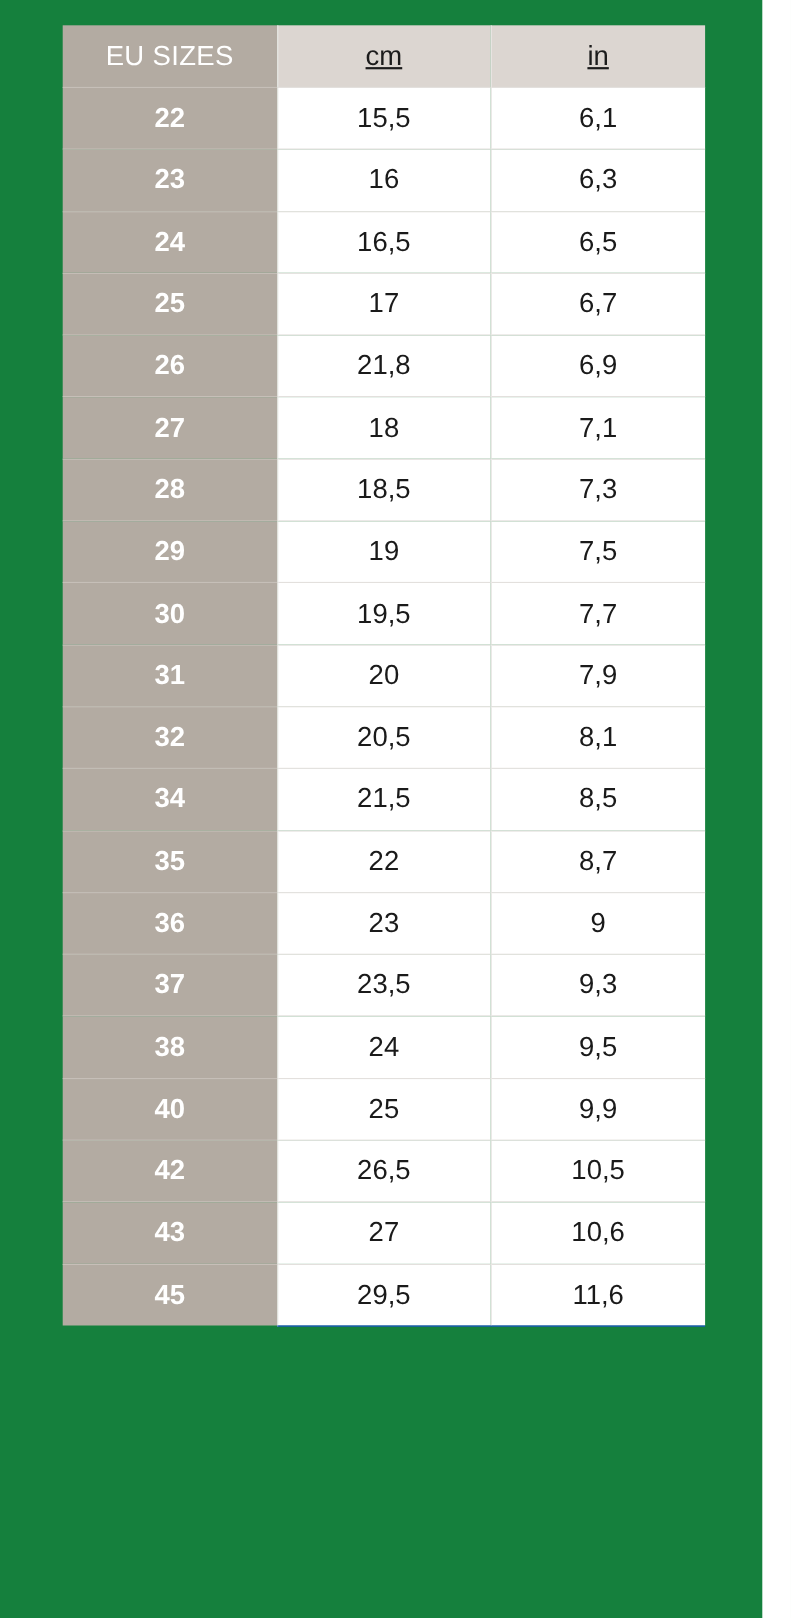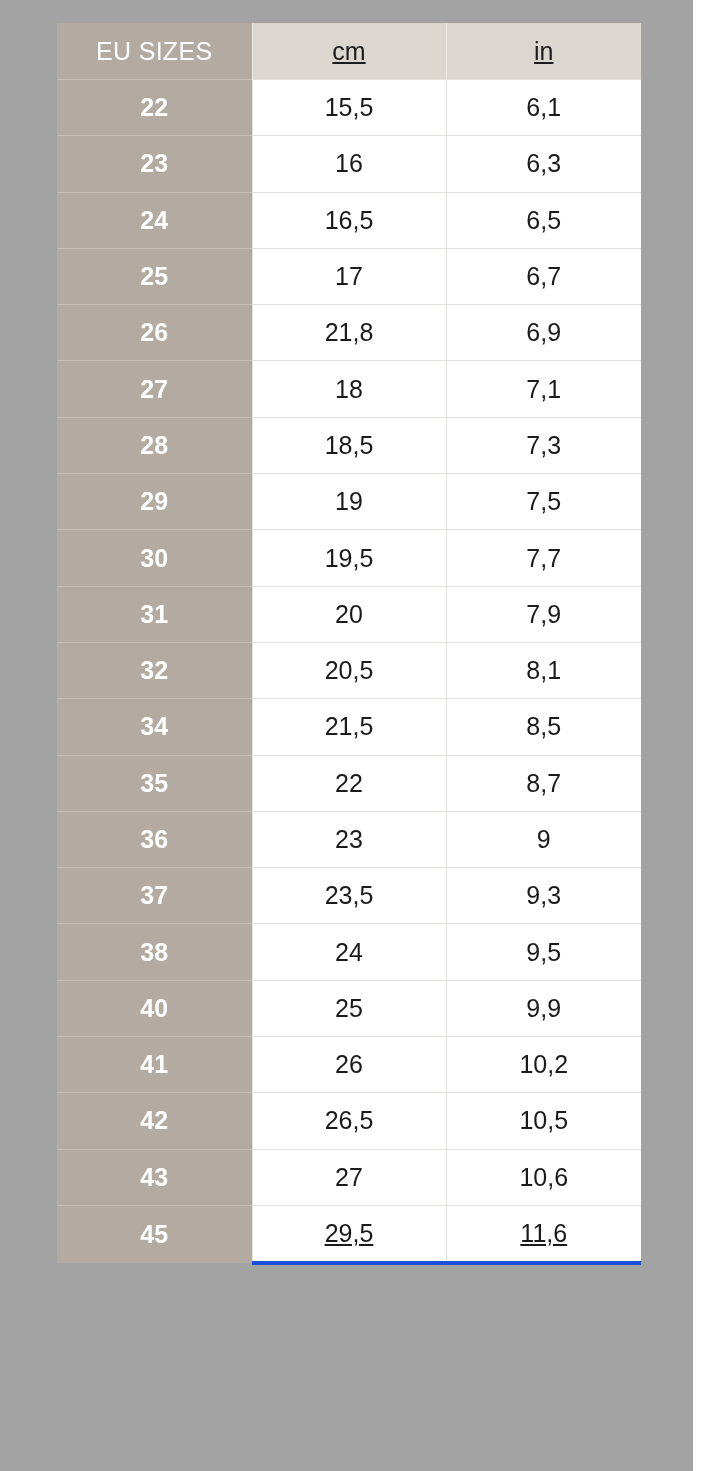--- a/index.html
+++ b/index.html
@@ -12,21 +12,21 @@
     height: 1471px;
     font-family: "Liberation Sans", sans-serif;
     -webkit-font-smoothing: antialiased;
     overflow: hidden;
   }
 
   .page {
     position: relative;
     width: 693px;
     height: 1471px;
-    background: #a3a3a3;
+    background: #15803d;
   }
 
   
   .size-table {
     position: absolute;
     left: 57px;
     top: 23px;
     width: 584px;
     border-collapse: collapse;
     table-layout: fixed;
@@ -82,22 +82,21 @@
     background: #ffffff;
     color: #1a1a1a;
     font-size: 25px;
     font-weight: 400;
     border-top: 1px solid #e3e0dd;
     border-left: 1px solid #e3e0dd;
   }
 
   
   .size-table tbody tr:last-child td.cell-val {
-    border-bottom: 4px solid #1d4ed8;
-    text-decoration: underline;
+    border-bottom: 1px solid #1d4ed8;
   }
 </style>
 </head>
 <body>
 
 <div class="page">
 
   <table class="size-table">
     <colgroup>
       <col class="col-eu">
@@ -193,25 +192,20 @@
           <td class="cell-eu">38</td>
           <td class="cell-val">24</td>
           <td class="cell-val">9,5</td>
         </tr>
         <tr>
           <td class="cell-eu">40</td>
           <td class="cell-val">25</td>
           <td class="cell-val">9,9</td>
         </tr>
         <tr>
-          <td class="cell-eu">41</td>
-          <td class="cell-val">26</td>
-          <td class="cell-val">10,2</td>
-        </tr>
-        <tr>
           <td class="cell-eu">42</td>
           <td class="cell-val">26,5</td>
           <td class="cell-val">10,5</td>
         </tr>
         <tr>
           <td class="cell-eu">43</td>
           <td class="cell-val">27</td>
           <td class="cell-val">10,6</td>
         </tr>
         <tr>

